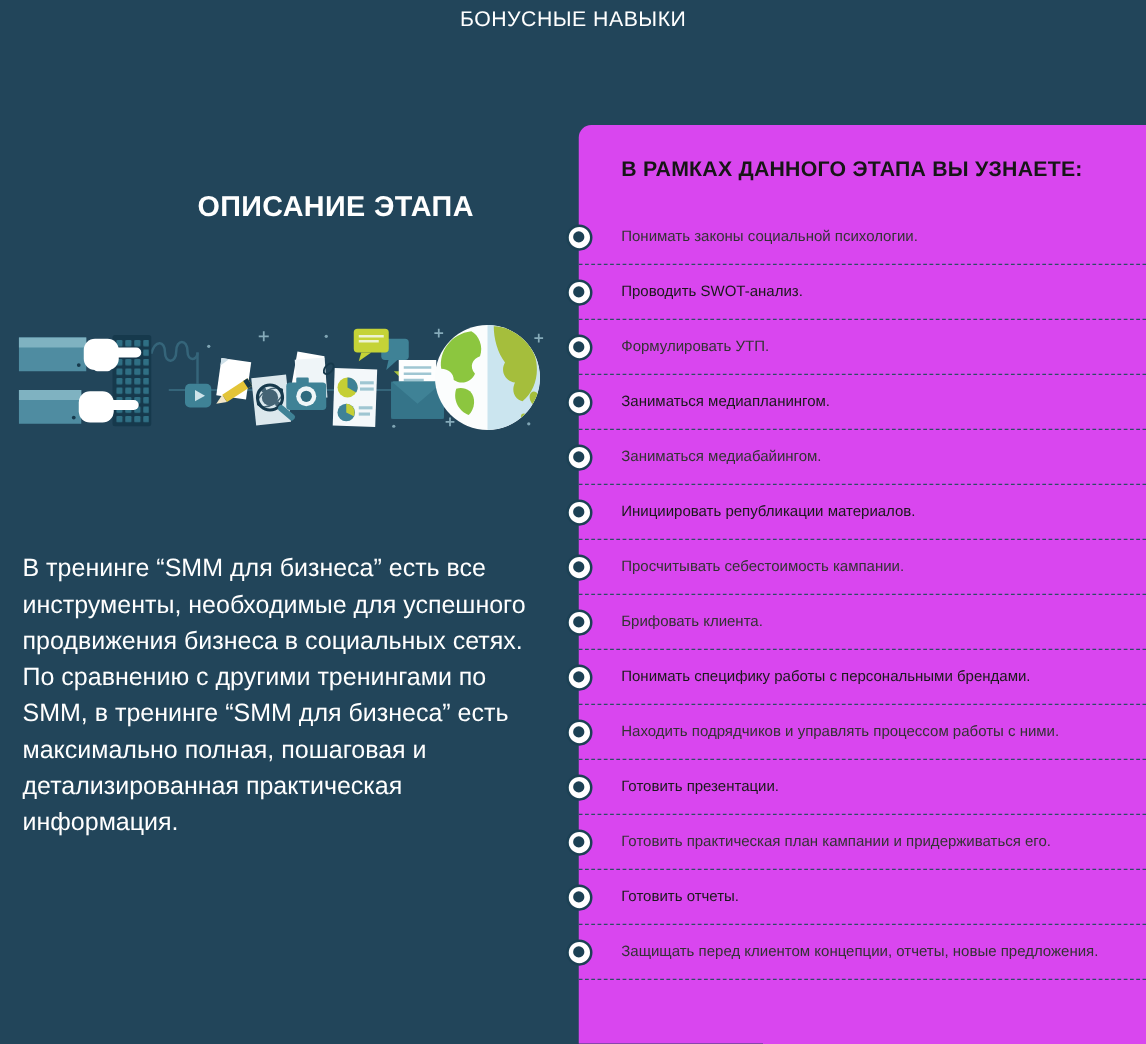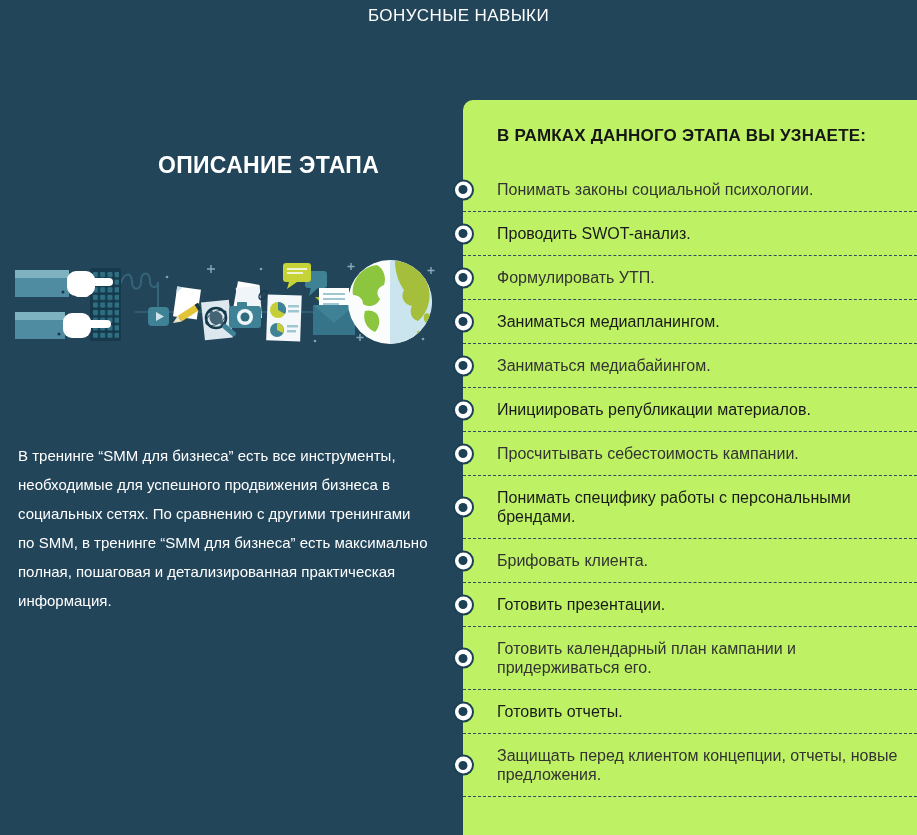--- a/index.html
+++ b/index.html
@@ -19,39 +19,39 @@
   .left-heading{
     position:absolute;top:152px;left:0;width:537px;
     text-align:center;color:#FFFFFF;font-size:23px;font-weight:bold;
     letter-spacing:.3px;
   }
   .illustration{
     position:absolute;left:15px;top:255px;width:420px;height:90px;
   }
   .description{
     position:absolute;left:18px;top:441px;width:412px;
-    color:#FFFFFF;font-size:15px;line-height:29px;
+    color:#FFFFFF;font-size:20px;line-height:29px;
   }
   
   .panel{
     position:absolute;left:463px;top:100px;right:0;bottom:0;
-    background:#bef264;border-top-left-radius:10px;
+    background:#d946ef;border-top-left-radius:10px;
   }
   .panel-heading{
     padding:26px 18px 0 34px;
     color:#161616;font-size:17px;font-weight:bold;letter-spacing:.2px;
   }
   .skills-list{
     list-style:none;margin:22px 0 0 0;padding:0;
   }
   .skill-item{
     position:relative;
     padding:12px 8px 12px 34px;
     border-bottom:1px dashed #2C4E63;
-    font-size:16px;line-height:19px;color:#333333;
+    font-size:12px;line-height:19px;color:#333333;
   }
   .skill-item.bold{font-weight:normal;color:#1A1A1A;}
   .bullet{
     position:absolute;left:-10.5px;top:50%;transform:translateY(-50%);
     width:21px;height:21px;box-sizing:border-box;border-radius:50%;
     background:#FFFFFF;border:2px solid #1C4154;
   }
   .bullet::after{
     content:"";position:absolute;left:50%;top:50%;
     transform:translate(-50%,-50%);
@@ -218,20 +218,21 @@
 <div class="panel">
   <div class="panel-heading">В РАМКАХ ДАННОГО ЭТАПА ВЫ УЗНАЕТЕ:</div>
   <ul class="skills-list">
       <li class="skill-item"><span class="bullet"></span><span>Понимать законы социальной психологии.</span></li>
       <li class="skill-item bold"><span class="bullet"></span><span>Проводить SWOT-анализ.</span></li>
       <li class="skill-item"><span class="bullet"></span><span>Формулировать УТП.</span></li>
       <li class="skill-item bold"><span class="bullet"></span><span>Заниматься медиапланингом.</span></li>
       <li class="skill-item"><span class="bullet"></span><span>Заниматься медиабайингом.</span></li>
       <li class="skill-item bold"><span class="bullet"></span><span>Инициировать републикации материалов.</span></li>
       <li class="skill-item"><span class="bullet"></span><span>Просчитывать себестоимость кампании.</span></li>
+      <li class="skill-item"><span class="bullet"></span><span>Брифовать клиента.</span></li>
       <li class="skill-item bold"><span class="bullet"></span><span>Понимать специфику работы с персональными брендами.</span></li>
-      <li class="skill-item"><span class="bullet"></span><span>Брифовать клиента.</span></li>
+      <li class="skill-item"><span class="bullet"></span><span>Находить подрядчиков и управлять процессом работы с ними.</span></li>
       <li class="skill-item bold"><span class="bullet"></span><span>Готовить презентации.</span></li>
-      <li class="skill-item"><span class="bullet"></span><span>Готовить календарный план кампании и придерживаться его.</span></li>
+      <li class="skill-item"><span class="bullet"></span><span>Готовить практическая план кампании и придерживаться его.</span></li>
       <li class="skill-item bold"><span class="bullet"></span><span>Готовить отчеты.</span></li>
       <li class="skill-item"><span class="bullet"></span><span>Защищать перед клиентом концепции, отчеты, новые предложения.</span></li>
     </ul>
 </div>
 
 </body></html>

